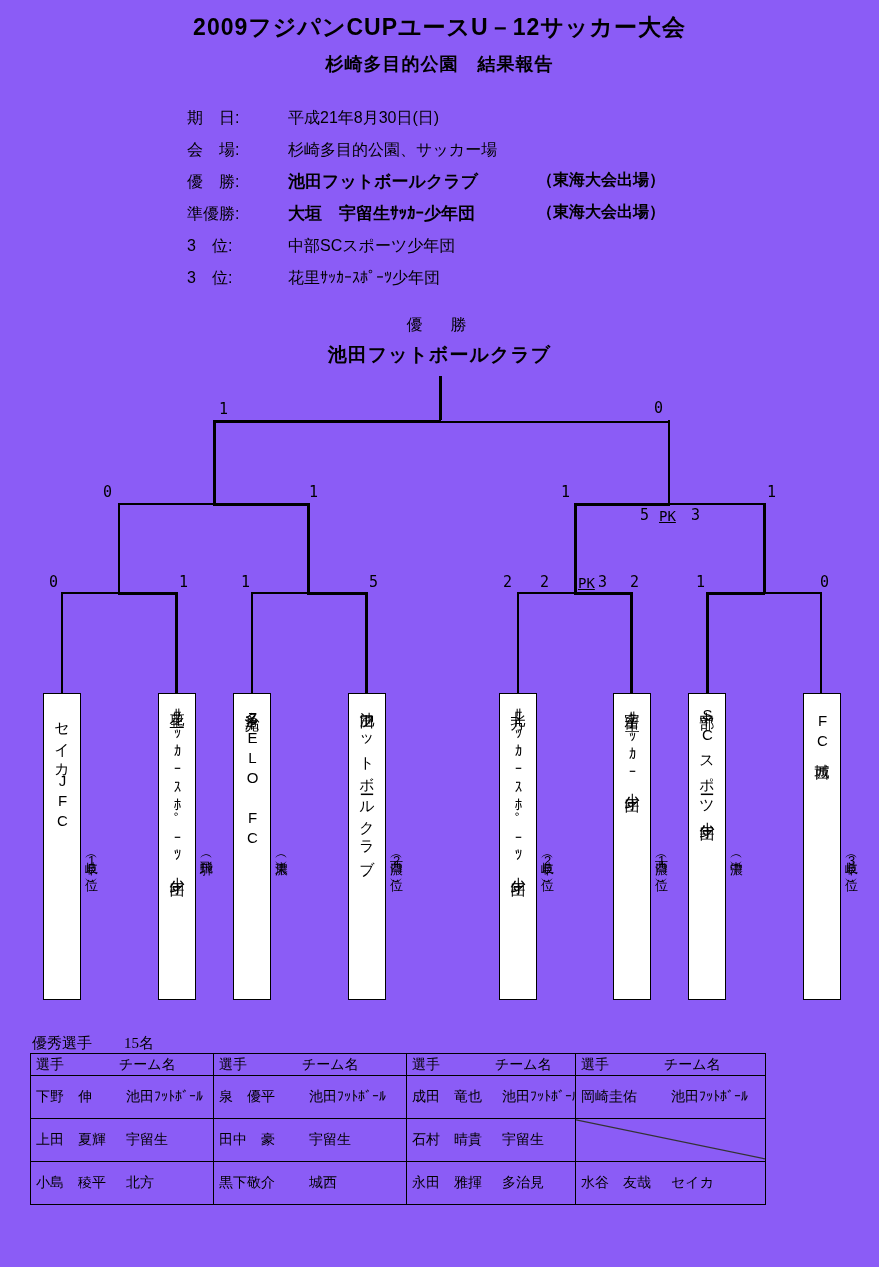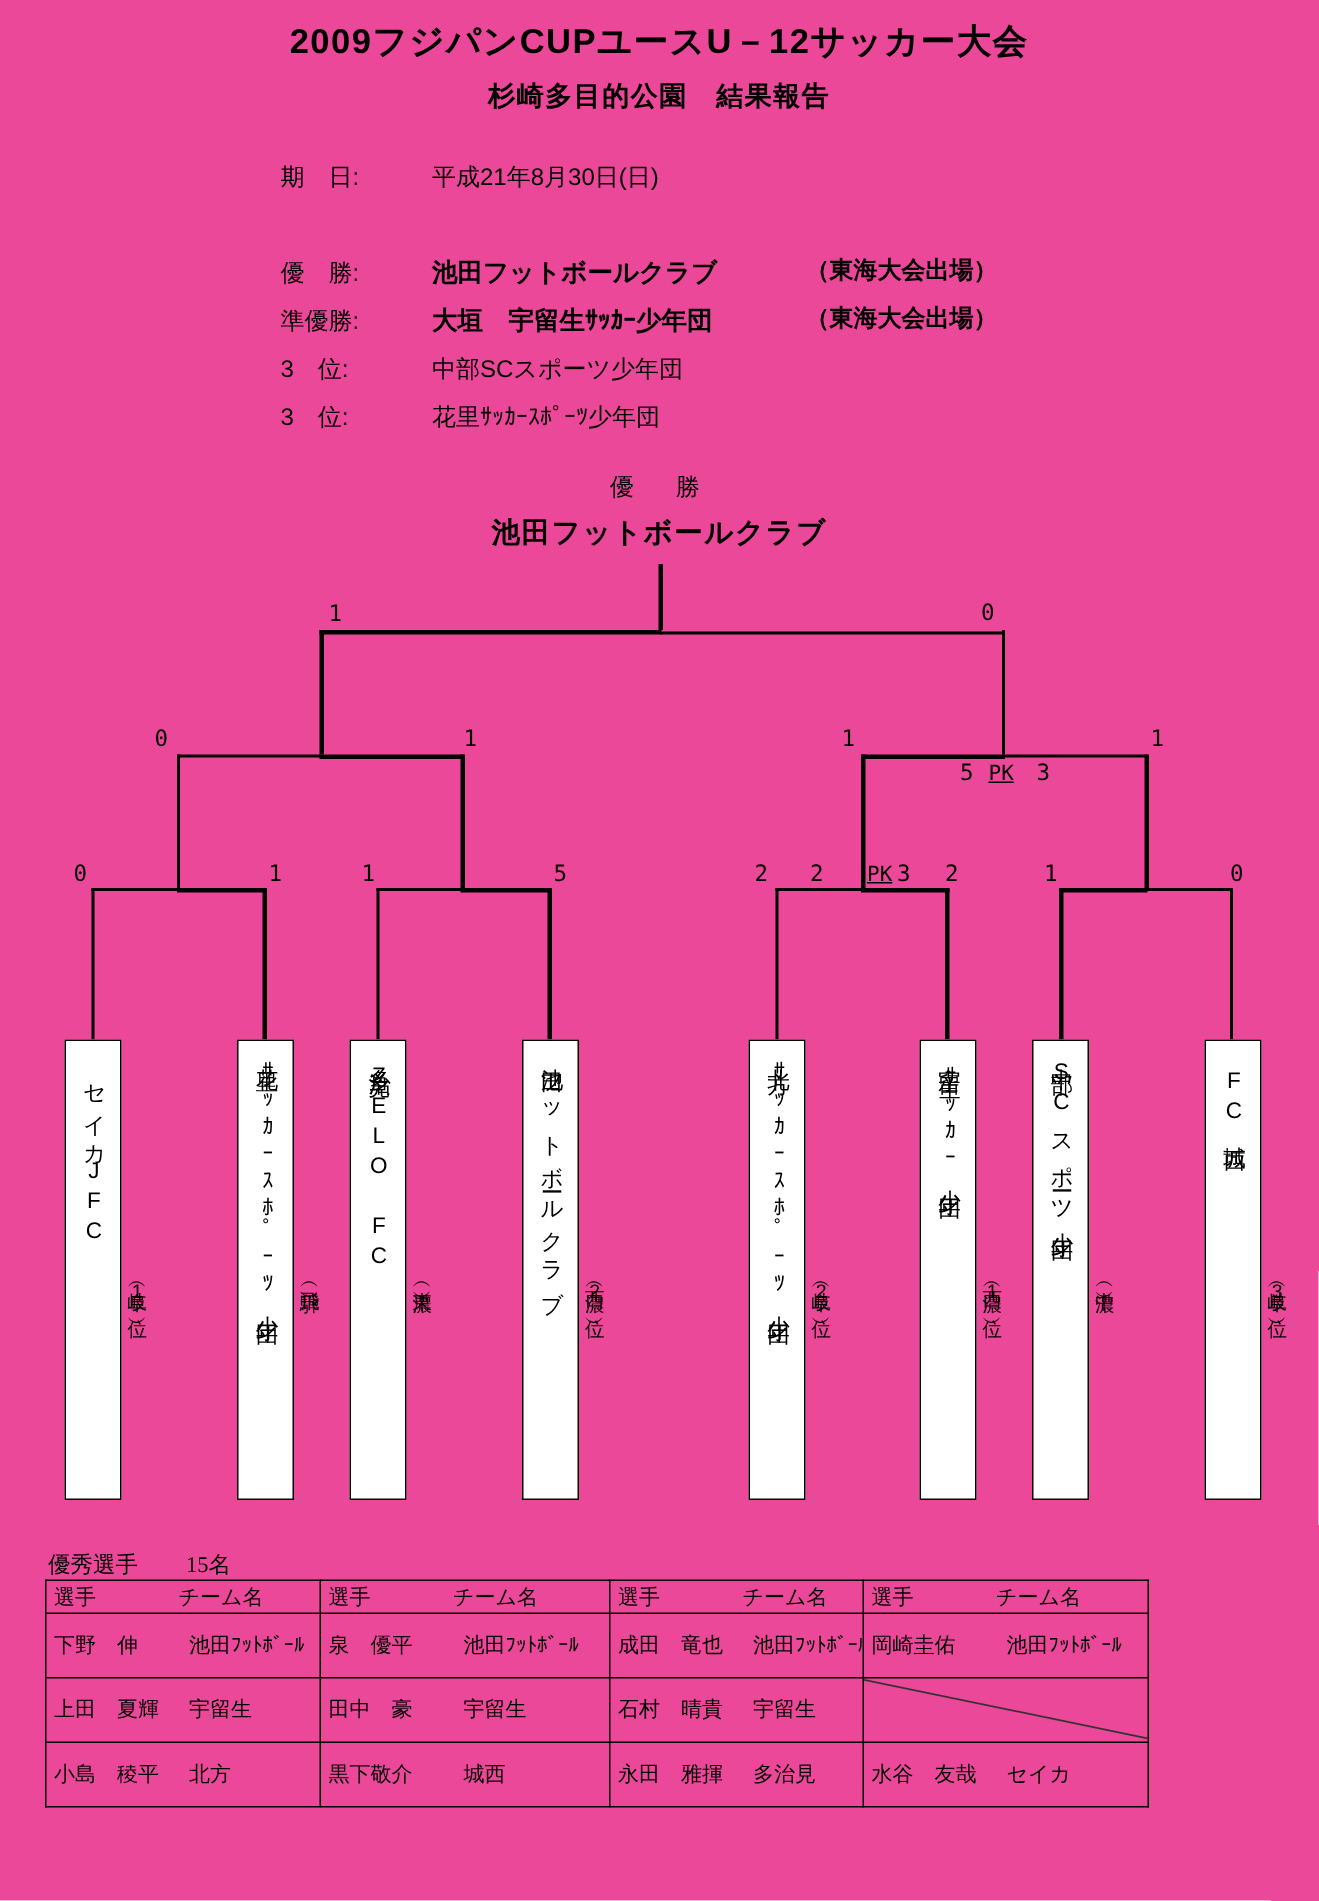--- a/index.html
+++ b/index.html
@@ -1,17 +1,17 @@
 <!DOCTYPE html>
 <html lang="ja"><head>
 <meta charset="utf-8">
 <style>
   html,body{margin:0;padding:0;background:#fff;}
   .page{
-    position:relative;width:879px;height:1267px;background:#ec4899;overflow:hidden;
+    position:relative;width:879px;height:1267px;background:#8b5cf6;overflow:hidden;
     font-family:"Liberation Sans","DejaVu Sans",sans-serif;color:#000;
   }
   .title{position:absolute;top:12px;left:0;width:879px;text-align:center;
     font-size:23px;font-weight:bold;letter-spacing:1px;}
   .subtitle{position:absolute;top:52px;left:0;width:879px;text-align:center;
     font-size:18px;font-weight:bold;letter-spacing:1px;}
   .info-row{position:absolute;left:0;width:879px;height:26px;font-size:16px;}
   .info-label{position:absolute;left:187px;top:0;}
   .info-value{position:absolute;left:288px;top:0;}
   .info-note{position:absolute;left:537px;top:-2px;font-weight:bold;font-size:16px;}
@@ -50,20 +50,24 @@
 
 <div class="page">
 
   <div class="title">2009フジパンCUPユースU－12サッカー大会</div>
   <div class="subtitle">杉崎多目的公園　結果報告</div>
 
   <div class="info-row" style="top:108px;">
     <span class="info-label">期　日:</span>
     <span class="info-value">平成21年8月30日(日)</span>
   </div>
+  <div class="info-row" style="top:140px;">
+    <span class="info-label">会　場:</span>
+    <span class="info-value">杉崎多目的公園、サッカー場</span>
+  </div>
   <div class="info-row" style="top:172px;">
     <span class="info-label">優　勝:</span>
     <span class="info-value bold-team">池田フットボールクラブ</span>
     <span class="info-note">（東海大会出場）</span>
   </div>
   <div class="info-row" style="top:204px;">
     <span class="info-label">準優勝:</span>
     <span class="info-value bold-team">大垣　宇留生ｻｯｶｰ少年団</span>
     <span class="info-note">（東海大会出場）</span>
   </div>

